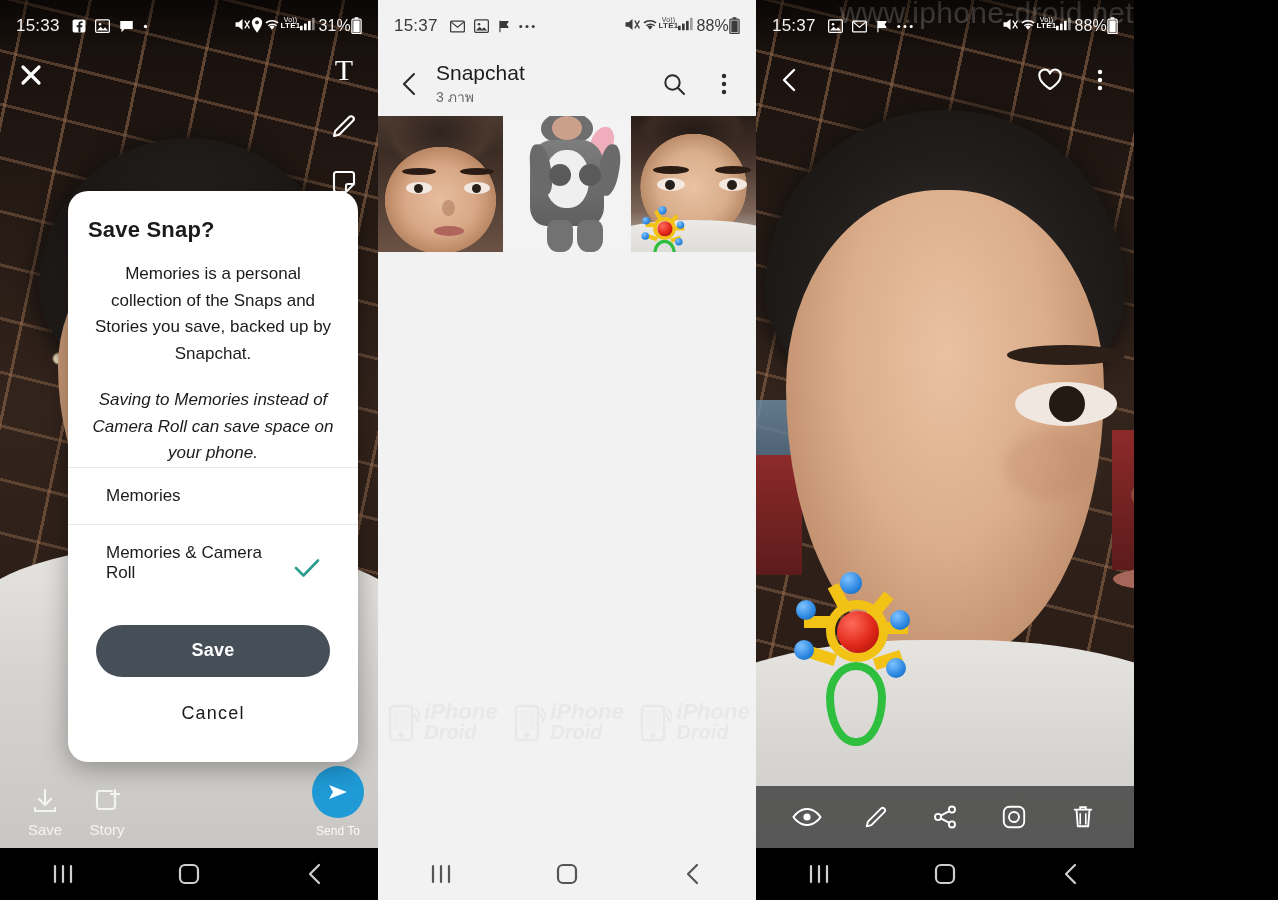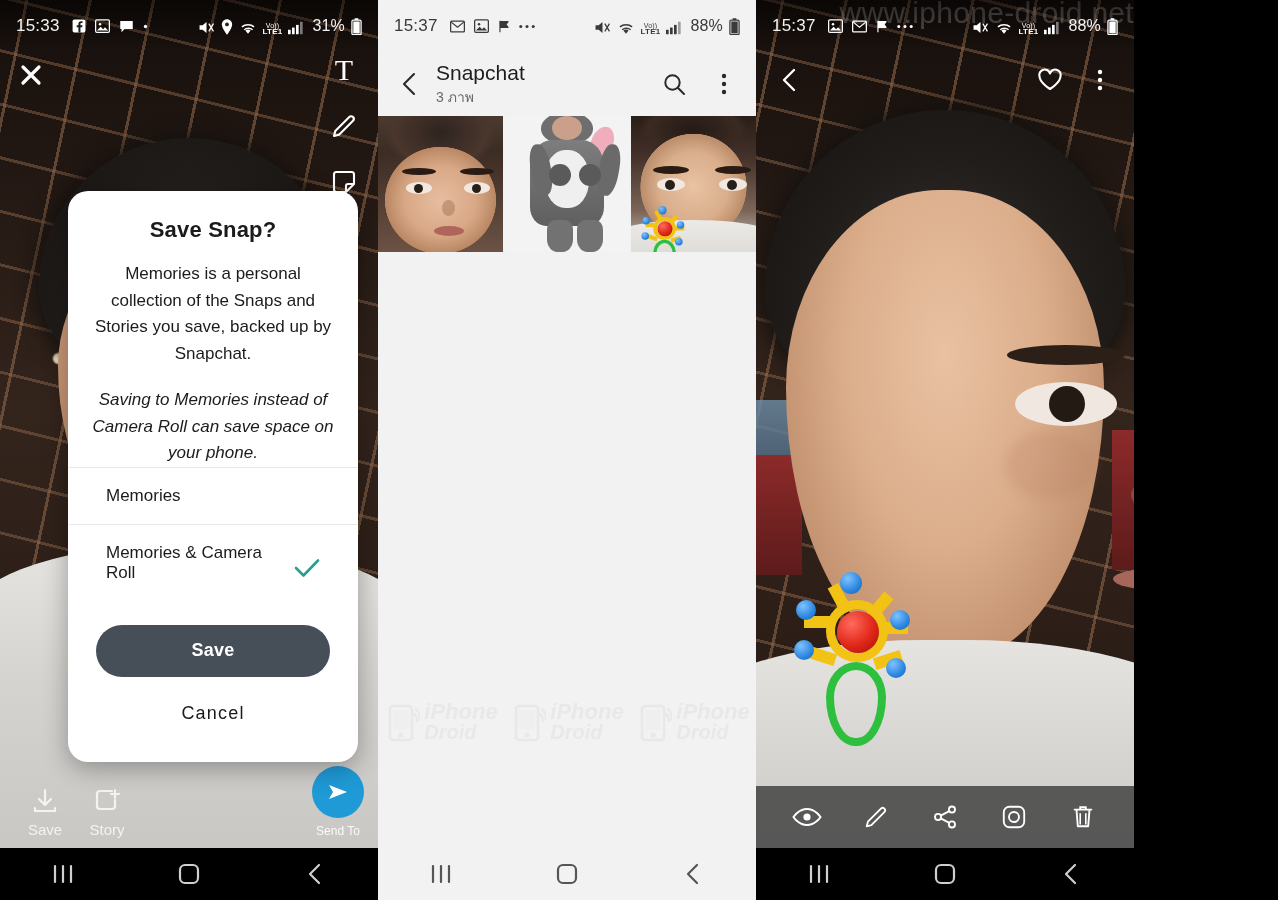--- a/index.html
+++ b/index.html
@@ -68,21 +68,21 @@
   
   .statusbar {
     position:absolute; left:0; right:0; top:0; height:52px;
     display:flex; align-items:center; padding:0 16px;
     font-size:16px; letter-spacing:.2px; z-index:30;
   }
   .statusbar.dark { color:#f2f2f2; background:linear-gradient(180deg, rgba(0,0,0,.55), rgba(0,0,0,0)); }
   .statusbar.light { color:#3a3a3a; background:#f2f2f2; }
   .sb-time { font-size:17px; font-weight:400; }
   .sb-left-icons { display:flex; align-items:center; gap:9px; margin-left:12px; }
-  .sb-right { margin-left:auto; display:flex; align-items:flex-end; gap:6px; }
+  .sb-right { margin-left:auto; display:flex; align-items:flex-start; }
   .sb-ico { display:inline-flex; align-items:center; }
   .sb-batt { font-size:16px; margin-left:2px; }
   .volte { font-size:7px; line-height:6px; text-align:center; }
 
   
   .close-x { position:absolute; left:14px; top:58px; width:34px; height:34px; z-index:25; }
   .tools { position:absolute; right:8px; top:50px; width:52px; z-index:25;
            display:flex; flex-direction:column; align-items:center; gap:16px; }
   .tool { width:40px; height:40px; display:flex; align-items:center; justify-content:center; }
 
@@ -95,21 +95,21 @@
             color:rgba(255,255,255,.9); font-size:12px; }
   .send-circle { width:52px; height:52px; border-radius:50%; background:#1f9ad6;
                  display:flex; align-items:center; justify-content:center; }
 
   
   .dialog {
     position:absolute; left:68px; top:191px; width:290px;
     background:#fff; border-radius:20px; z-index:40;
     box-shadow:0 6px 26px rgba(0,0,0,.32); overflow:hidden;
   }
-  .dlg-title { text-align:center; font-size:22px; font-weight:700; color:#1b1b1b;
+  .dlg-title { text-align:left; font-size:22px; font-weight:700; color:#1b1b1b;
                padding:26px 20px 4px; letter-spacing:.2px; }
   .dlg-body { text-align:center; font-size:17px; line-height:26.5px; color:#1b1b1b;
               padding:14px 22px 0; }
   .dlg-body p + p { margin-top:20px;font-style:italic; }
   .dlg-opt { display:flex; align-items:flex-end; padding:18px 38px; font-size:17px; color:#1b1b1b;
              border-top:1px solid #e8e8e8; }
   .dlg-opt:first-of-type { margin-top:22px; }
   .dlg-opt .check { margin-left:auto; }
   .dlg-actions { padding:24px 28px 10px; }
   .save-btn { width:100%; height:52px; border:none; border-radius:26px;

